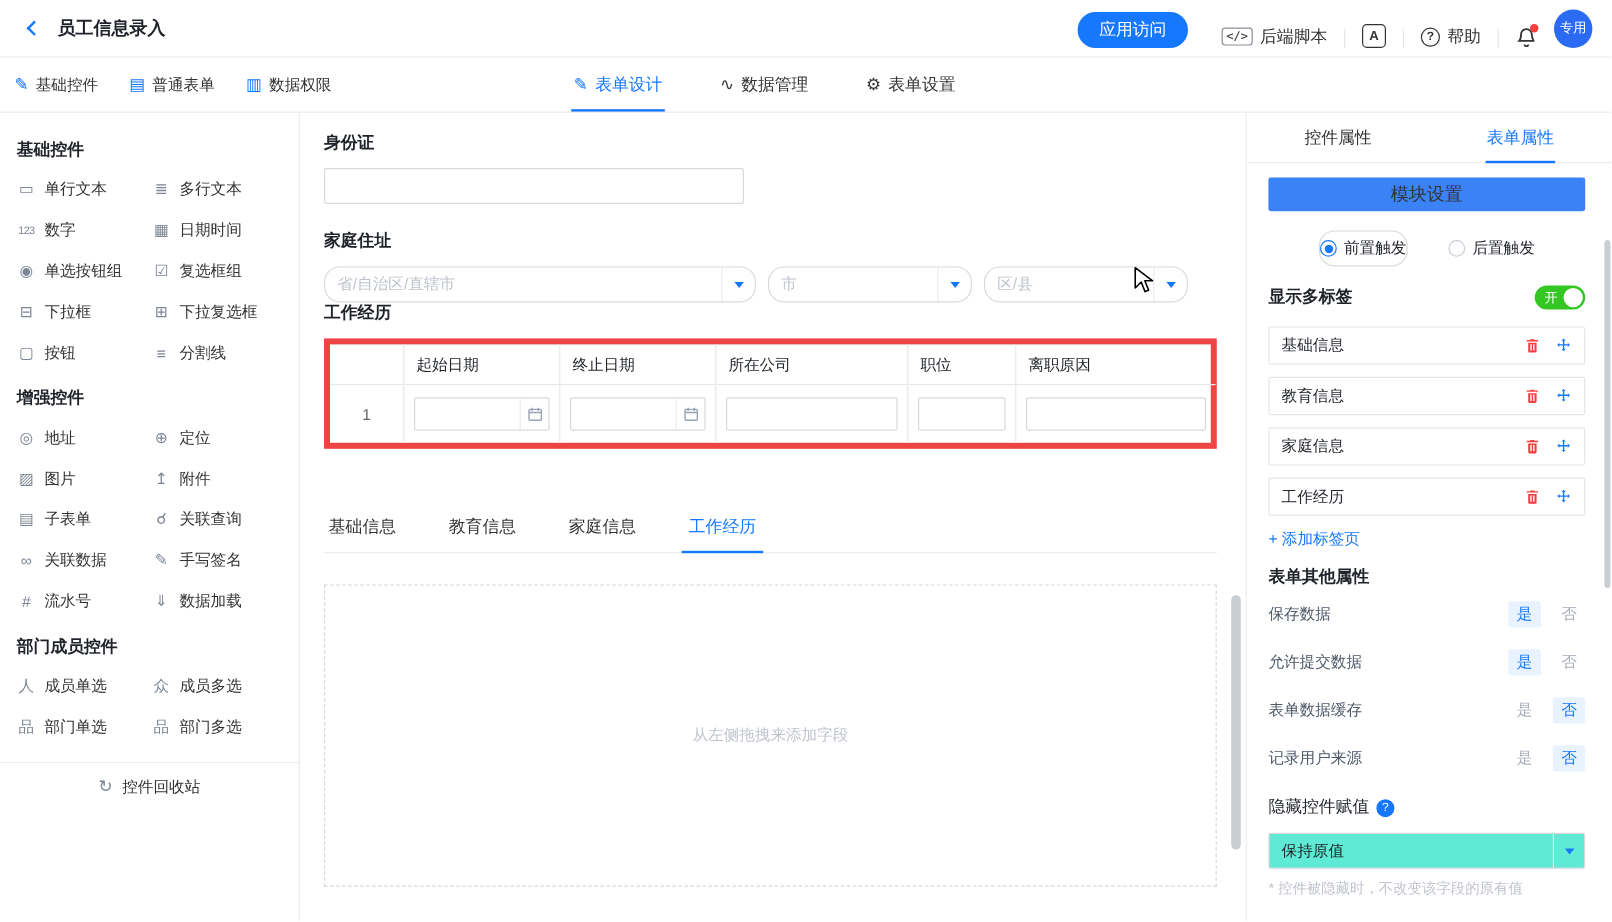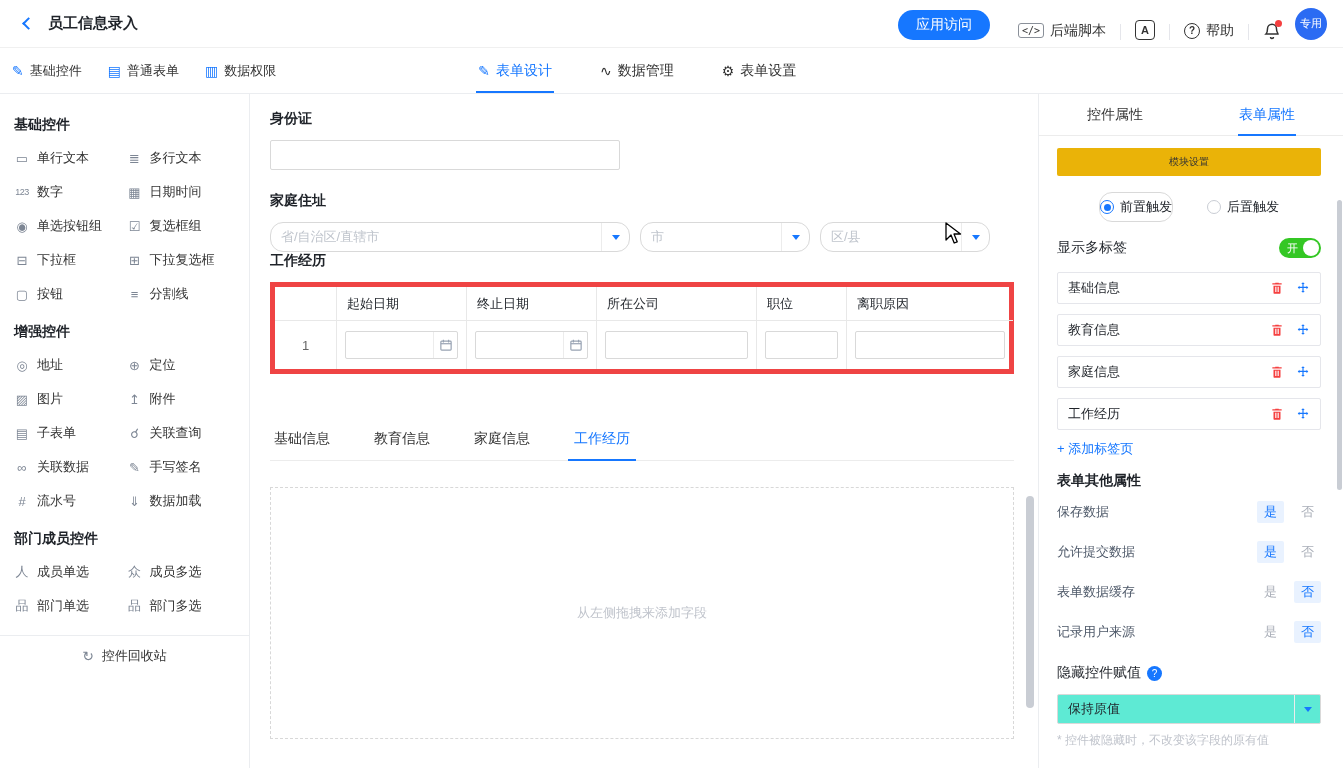--- a/index.html
+++ b/index.html
@@ -69,28 +69,28 @@
 .ctab.act::after{content:"";position:absolute;left:-6px;right:-6px;bottom:-1px;height:2px;background:#1677ff}
 .dropzone{margin-top:26px;height:252px;border:1px dashed #d8d8d8;display:flex;align-items:center;justify-content:center;font-size:13px;color:#c0c4cc}
 .cscroll{position:absolute;right:4px;top:402px;width:8px;height:212px;border-radius:4px;background:#c9cdd4;cursor:pointer}
 
 .props{width:305px;border-left:1px solid #ebedf0;position:relative;display:flex;flex-direction:column;flex:none}
 .ptabs{height:42px;display:flex;border-bottom:1px solid #ececec;flex:none}
 .ptab{flex:1;display:flex;align-items:center;justify-content:center;font-size:14px;color:#333;cursor:pointer;position:relative}
 .ptab.act{color:#1677ff}
 .ptab.act::after{content:"";position:absolute;left:50%;transform:translateX(-50%);bottom:-1px;width:58px;height:2px;background:#1677ff}
 .pbody{padding:12px 22px 0 18px;overflow:hidden}
-.modbtn{width:100%;height:28px;background:#eab308;border:none;border-radius:2px;font-size:10px;color:#333;cursor:pointer}
+.modbtn{width:100%;height:28px;background:#3b82f6;border:none;border-radius:2px;font-size:15px;color:#333;cursor:pointer}
 .radios{display:flex;justify-content:center;gap:34px;margin:16px 0 16px}
 .radio{display:flex;align-items:center;gap:6px;font-size:13px;color:#1f2329;cursor:pointer}
 .rdot{width:14px;height:14px;border-radius:50%;border:1px solid #c9cdd4;display:flex;align-items:center;justify-content:center;background:#fff}
 .radio.sel .rdot{border-color:#1677ff}
 .radio.sel .rdot::after{content:"";width:7px;height:7px;border-radius:50%;background:#1677ff}
 .mrow{display:flex;align-items:center;justify-content:space-between;margin:2px 0 14px}
-.mlabel{font-size:14px;font-weight:400;color:#1f2329}
+.mlabel{font-size:14px;font-weight:700;color:#1f2329}
 .toggle{width:42px;height:20px;border-radius:10px;background:#34c724;position:relative;cursor:pointer;color:#fff;font-size:11px}
 .toggle .txt{position:absolute;left:8px;top:50%;transform:translateY(-50%)}
 .toggle .knob{position:absolute;right:2px;top:2px;width:16px;height:16px;border-radius:50%;background:#fff}
 .tagrow{height:32px;border:1px solid #e5e6eb;border-radius:2px;display:flex;align-items:center;padding:0 10px;margin-bottom:10px;background:#fff}
 .tagrow .lb{flex:1;font-size:13px;color:#1f2329}
 .iconbtn{display:flex;align-items:center;cursor:pointer;margin-left:12px}
 .addtab{display:block;font-size:13px;color:#1677ff;margin:2px 0 14px;cursor:pointer;background:none;border:none;padding:0;text-align:left}
 .sect{font-size:14px;font-weight:700;color:#1f2329;margin:6px 0 2px}
 .srow{height:40px;display:flex;align-items:center;justify-content:space-between}
 .srow .lb{font-size:13px;color:#4e5969}

